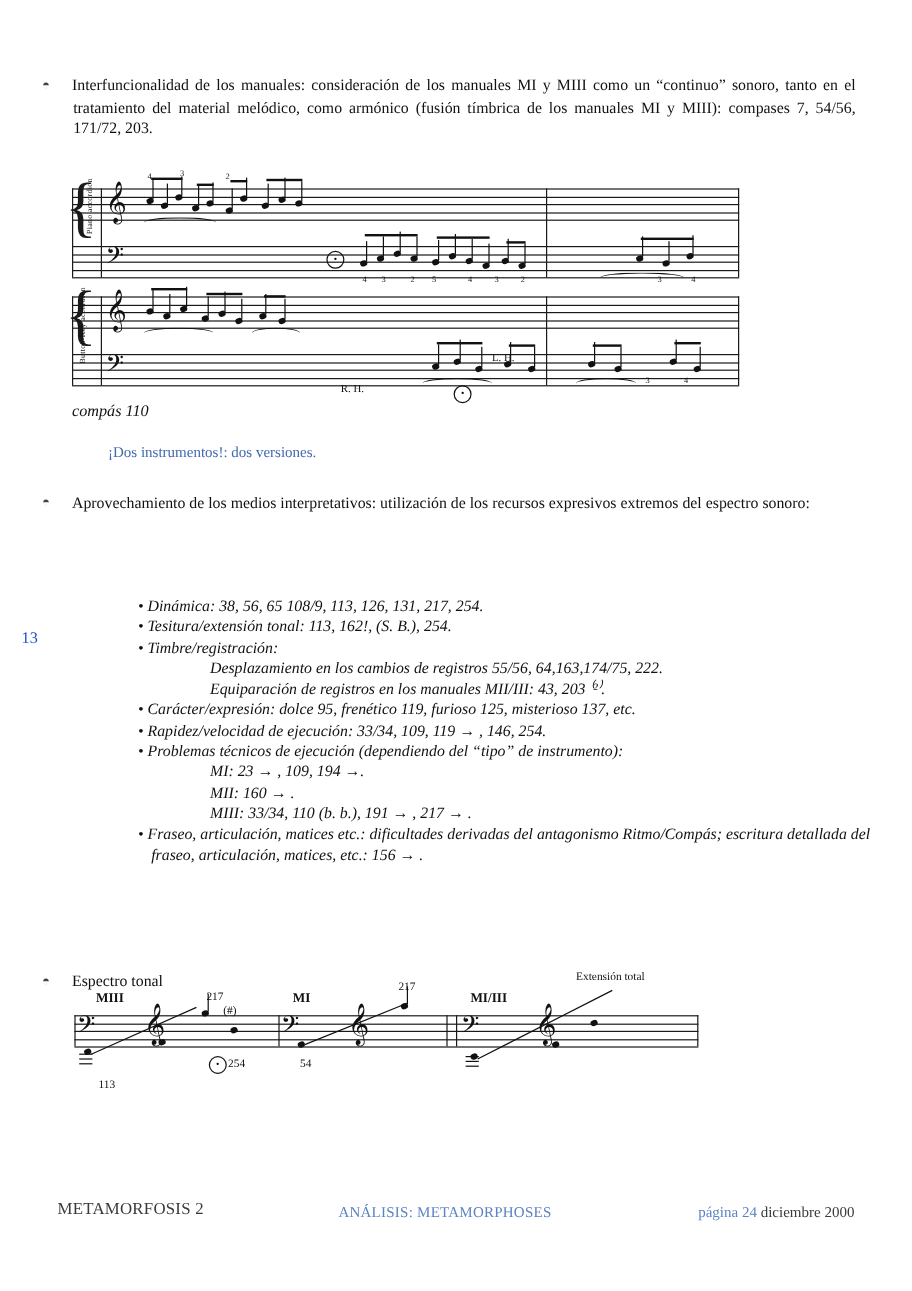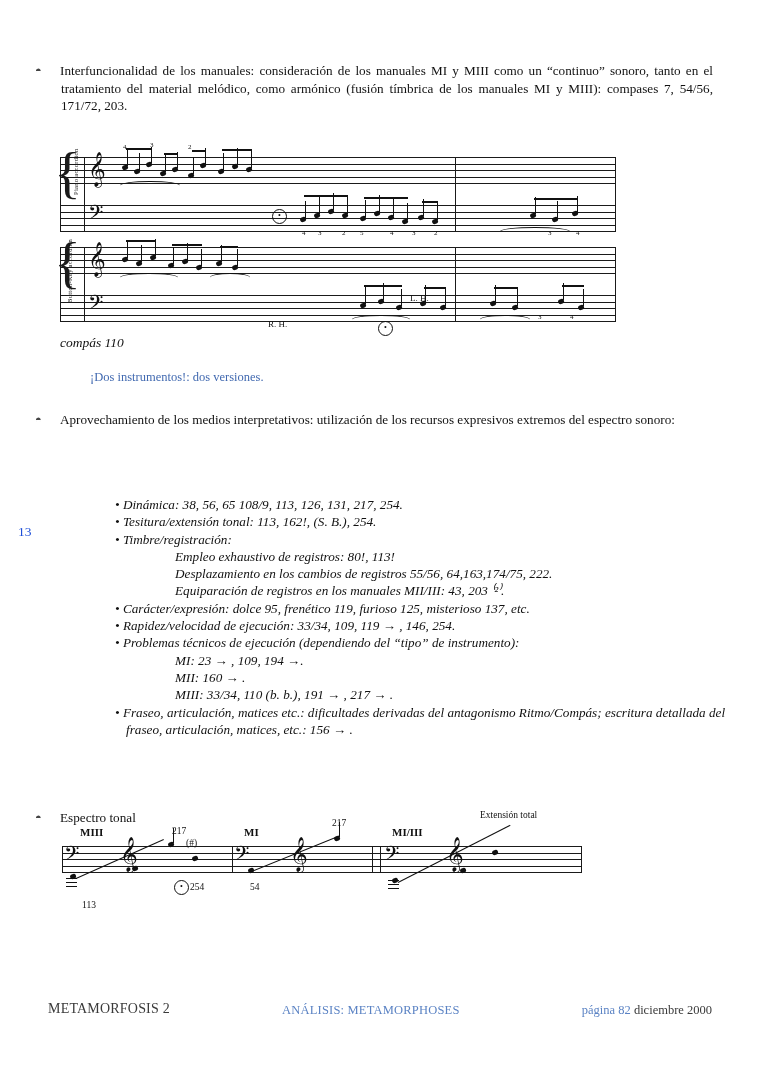--- a/index.html
+++ b/index.html
@@ -422,39 +422,38 @@
     <div class="nt" style="left:498px; top:156px;"></div>
       <div class="stem" style="left:503px; top:140px; height:17px;"></div>
     <div class="nt" style="left:518px; top:162px;"></div>
       <div class="stem" style="left:523px; top:146px; height:17px;"></div>
     <div class="beam" style="left:502px; top:142px; width:22px;"></div>
     <div class="slur" style="left:292px; top:172px; width:58px;"></div>
     <div class="slur" style="left:420px; top:172px; width:50px;"></div>
     <div class="fingering" style="left:478px; top:170px;">3</div>
     <div class="fingering" style="left:510px; top:170px;">4</div>
 
-    <div class="handmark" style="left:208px; top:176px;">R. H.</div>
+    <div class="handmark" style="left:224px; top:176px;">R. H.</div>
     <div class="handmark" style="left:350px; top:150px;">L. H.</div>
     <div class="circmark" style="left:318px; top:178px;">•</div>
   </div>
 
   <div class="compas">compás 110</div>
   <div class="versiones">¡Dos instrumentos!: dos versiones.</div>
 
   <div class="para" style="left:48px; top:406px; width:665px; line-height:26px;">
     <span class="hang">
       <span class="bullet-dot">◓</span><span>Aprovechamiento de los medios interpretativos: utilización de los recursos expresivos extremos del espectro sonoro:</span>
     </span>
   </div>
 
   <div class="list" style="left:115px; top:496px; width:625px;font-style:italic;">
     <span class="li">• <span>Dinámica: 38, 56, 65 108/9, 113, 126, 131, 217, 254.</span></span>
     <span class="li">• <span>Tesitura/extensión tonal: 113, 162!, (S. B.), 254.</span></span>
     <span class="li">• <span>Timbre/registración:</span></span>
-    <span class="sub">Empleo exhaustivo de registros: 80!, 113!</span>
     <span class="sub">Desplazamiento en los cambios de registros 55/56, 64,163,174/75, 222.</span>
     <span class="sub">Equiparación de registros en los manuales MII/III: 43, 203 ⁽²⁾.</span>
     <span class="li">• <span>Carácter/expresión: dolce 95, frenético 119, furioso 125, misterioso 137, etc.</span></span>
     <span class="li">• <span>Rapidez/velocidad de ejecución: 33/34, 109, 119 → , 146, 254.</span></span>
     <span class="li">• <span>Problemas técnicos de ejecución (dependiendo del “tipo” de instrumento):</span></span>
     <span class="sub">MI: 23 → , 109, 194 →.</span>
     <span class="sub">MII: 160 → .</span>
     <span class="sub">MIII: 33/34, 110 (b. b.), 191 → , 217 → .</span>
     <span class="li">• <span>Fraseo, articulación, matices etc.: dificultades derivadas del antagonismo Ritmo/Compás; escritura detallada del fraseo, articulación, matices, etc.: 156 → .</span></span>
   </div>
@@ -516,17 +515,17 @@
     <div class="ledger" style="left:326px; top:82px;"></div>
     <div class="diag" style="left:336px; top:76px; width:126px; transform:rotate(-27deg);"></div>
     <div class="nt" style="left:398px; top:62px;"></div>
     <div class="nt" style="left:430px; top:44px;"></div>
     <div class="lbl-small" style="left:418px; top:4px;">Extensión total</div>
   </div>
 
   <div class="footer-left">METAMORFOSIS 2</div>
   <div class="footer-center">ANÁLISIS: METAMORPHOSES</div>
   <div class="footer-right">
-    <span class="pg">página 82</span>
+    <span class="pg">página 24</span>
     <span>diciembre 2000</span>
   </div>
 
 </div>
 
 </body></html>

